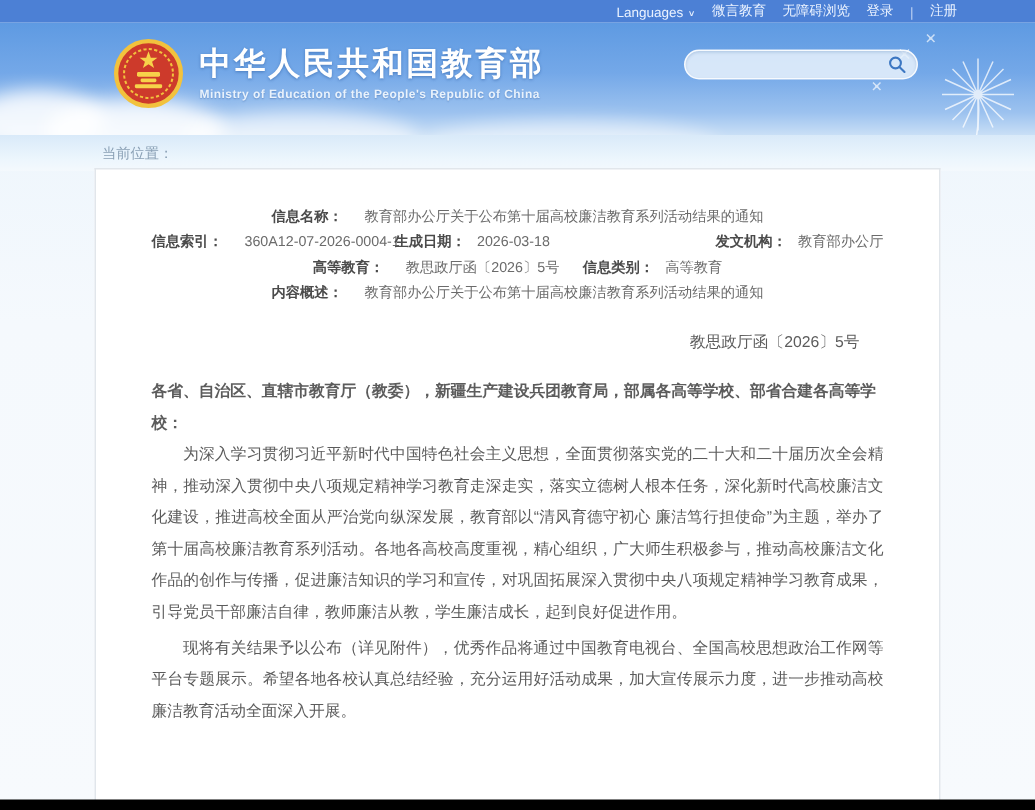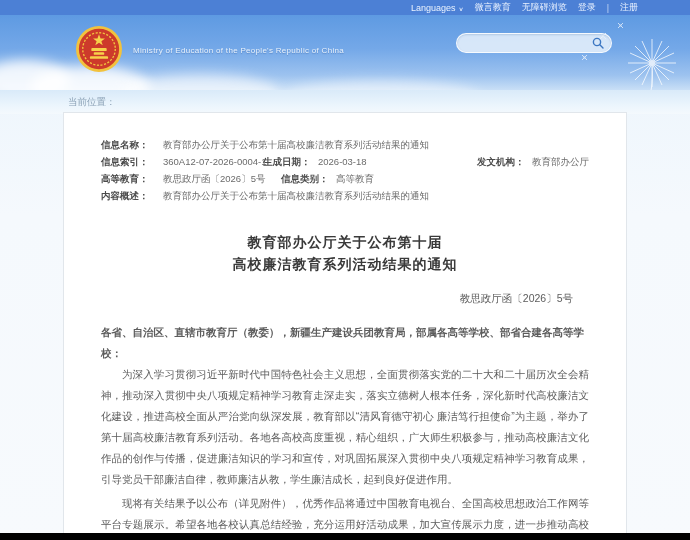--- a/index.html
+++ b/index.html
@@ -26,21 +26,21 @@
   .cloud.c1{left:30px;bottom:-18px;width:120px;height:42px;}
   .cloud.c2{left:120px;bottom:-24px;width:160px;height:40px;opacity:.7;}
   .cloud.c3{left:280px;bottom:-26px;width:200px;height:36px;opacity:.55;}
   .cloud.c4{left:-20px;bottom:-10px;width:90px;height:40px;}
   .brand{position:absolute;left:76px;top:11px;display:flex;align-items:center;gap:11px;cursor:pointer;}
   .emblem{width:46px;height:46px;flex-shrink:0;}
   .site-title{
     font-size:21px;font-weight:bold;color:#ffffff;letter-spacing:2px;line-height:24px;
     text-shadow:0 1px 2px rgba(25,70,140,.45);
   }
-  .site-sub{font-size:8px;color:#e9f2fc;letter-spacing:.3px;margin-top:3px;text-shadow:0 1px 1px rgba(25,70,140,.35);}
+  .site-sub{font-size:8px;color:#e9f2fc;letter-spacing:.3px;margin-top:3px;text-shadow:0 1px 1px rgba(25,70,140,.35);font-weight:bold;}
   .search{
     position:absolute;right:78px;top:18px;width:156px;height:20px;border-radius:10px;
     background:rgba(233,242,252,.85);border:1px solid rgba(255,255,255,.8);
     display:flex;align-items:center;padding:0 7px;box-sizing:border-box;
     box-shadow:inset 0 1px 2px rgba(70,110,170,.25);
   }
   .search input{
     flex:1;border:none;outline:none;background:transparent;font-size:10px;color:#335;
     font-family:"Liberation Sans","DejaVu Sans",sans-serif;min-width:0;
   }
@@ -53,21 +53,21 @@
   }
   .breadcrumb{position:absolute;left:68px;top:6px;font-size:9.5px;color:#8aa0b5;display:flex;gap:5px;align-items:center;flex-direction:column;}
   .crumb-link{cursor:pointer;margin-top:12px;}
   
   .content-box{
     position:absolute;left:63px;top:112px;width:564px;height:428px;box-sizing:border-box;
     background:#ffffff;border:1px solid #e1e6eb;border-bottom:none;
     padding:23px 37px 0 37px;z-index:2;
   }
   .info{font-size:9.5px;color:#6b6b6b;}
-  .info-row{display:flex;line-height:17px;white-space:nowrap;}
+  .info-row{display:flex;line-height:17px;white-space:nowrap;justify-content:center;}
   .lab{font-weight:bold;color:#4b4b4b;width:62px;flex-shrink:0;}
   .lab.mid{width:55px;}
   .val-index{width:100px;}
   .val-docno{width:118px;}
   .val-date{width:160px;}
   .doc-title{ text-align:center;font-size:14px;font-weight:bold;color:#3a3a3a;line-height:22px;margin-top:27px;letter-spacing:1px;}
   .doc-number{text-align:right;font-size:10.5px;color:#5c5c5c;margin-top:17px;padding-right:16px;}
   .salutation{font-size:10.5px;color:#5c5c5c;margin-top:16px;line-height:21px;font-weight:bold;}
   .para{font-size:10.5px;color:#5c5c5c;line-height:21px;text-indent:2em;text-align:justify;margin:0;}
   .para + .para{margin-top:3px;}
@@ -131,20 +131,21 @@
   <div class="brand">
     <svg class="emblem" viewBox="0 0 48 48">
       <circle cx="24" cy="24" r="22.5" fill="#cd3a2b" stroke="#f2c23d" stroke-width="3"></circle>
       <circle cx="24" cy="24" r="17" fill="none" stroke="#f2c23d" stroke-width="1.4" stroke-dasharray="2.2,1.6"></circle>
       <polygon fill="#f7d24a" points="24,8.5 25.6,13 30.2,13 26.5,15.8 27.9,20.2 24,17.5 20.1,20.2 21.5,15.8 17.8,13 22.4,13"></polygon>
       <rect x="16" y="23" width="16" height="3.2" rx="1" fill="#f7d24a"></rect>
       <rect x="18.5" y="27.5" width="11" height="2.6" rx="1" fill="#f7d24a"></rect>
       <rect x="14.5" y="31.5" width="19" height="2.8" rx="1" fill="#f7d24a"></rect>
     </svg>
     <div>
+      <div class="site-title">中华人民共和国教育部</div>
       <div class="site-sub">Ministry of Education of the People's Republic of China</div>
     </div>
   </div>
 
   <div class="search">
     <input type="text" aria-label="search" placeholder="" style="">
     <button class="search-btn">
       <svg width="12" height="12" viewBox="0 0 12 12">
         <circle cx="5" cy="5" r="3.6" fill="none" stroke="#3c77c2" stroke-width="1.4"></circle>
         <line x1="7.8" y1="7.8" x2="11" y2="11" stroke="#3c77c2" stroke-width="1.4" stroke-linecap="round"></line>
@@ -182,24 +183,20 @@
       <span class="val-docno">教思政厅函〔2026〕5号</span>
       <span class="lab mid">信息类别：</span>
       <span>高等教育</span>
     </div>
     <div class="info-row">
       <span class="lab">内容概述：</span>
       <span>教育部办公厅关于公布第十届高校廉洁教育系列活动结果的通知</span>
     </div>
   </div>
 
-  <div class="doc-title">
-    <div>教育部办公厅关于公布第十届</div>
-    <div>高校廉洁教育系列活动结果的通知</div>
-  </div>
 
   <div class="doc-number">教思政厅函〔2026〕5号</div>
 
   <div class="salutation">各省、自治区、直辖市教育厅（教委），新疆生产建设兵团教育局，部属各高等学校、部省合建各高等学校：</div>
 
   <div class="body-text">
     <p class="para">为深入学习贯彻习近平新时代中国特色社会主义思想，全面贯彻落实党的二十大和二十届历次全会精神，推动深入贯彻中央八项规定精神学习教育走深走实，落实立德树人根本任务，深化新时代高校廉洁文化建设，推进高校全面从严治党向纵深发展，教育部以“清风育德守初心 廉洁笃行担使命”为主题，举办了第十届高校廉洁教育系列活动。各地各高校高度重视，精心组织，广大师生积极参与，推动高校廉洁文化作品的创作与传播，促进廉洁知识的学习和宣传，对巩固拓展深入贯彻中央八项规定精神学习教育成果，引导党员干部廉洁自律，教师廉洁从教，学生廉洁成长，起到良好促进作用。</p>
     <p class="para">现将有关结果予以公布（详见附件），优秀作品将通过中国教育电视台、全国高校思想政治工作网等平台专题展示。希望各地各校认真总结经验，充分运用好活动成果，加大宣传展示力度，进一步推动高校廉洁教育活动全面深入开展。</p>
   </div>
 </div>

